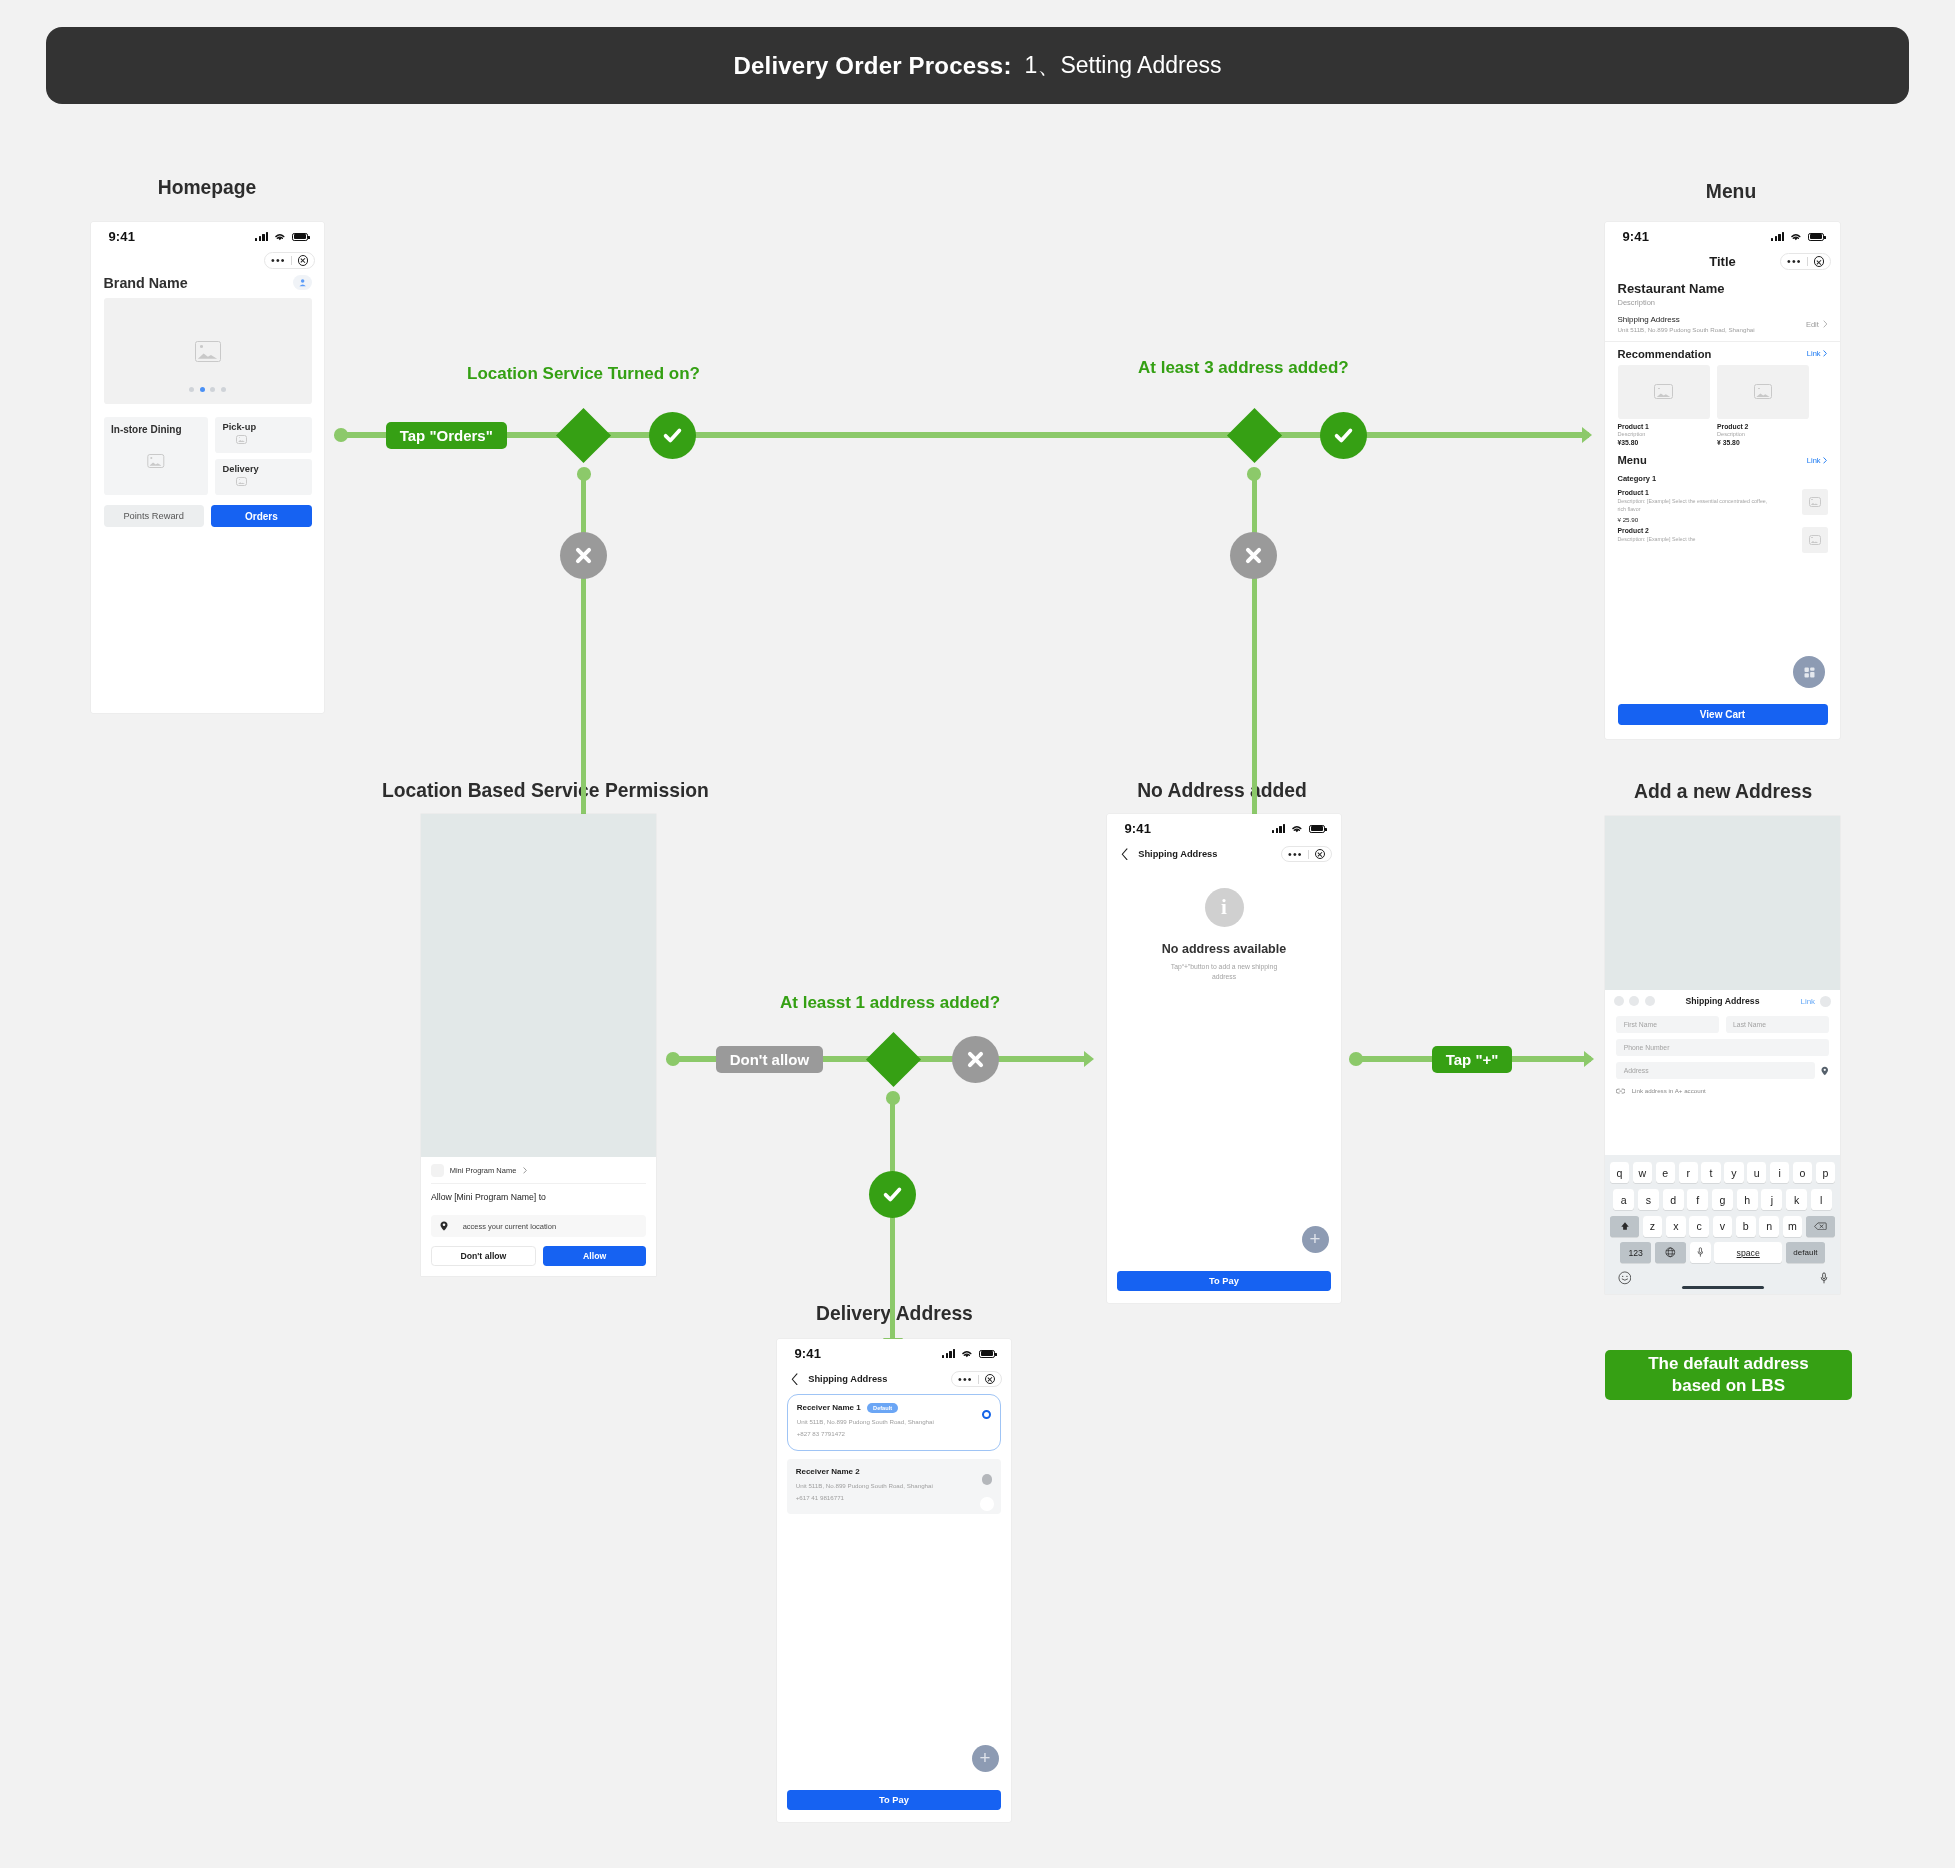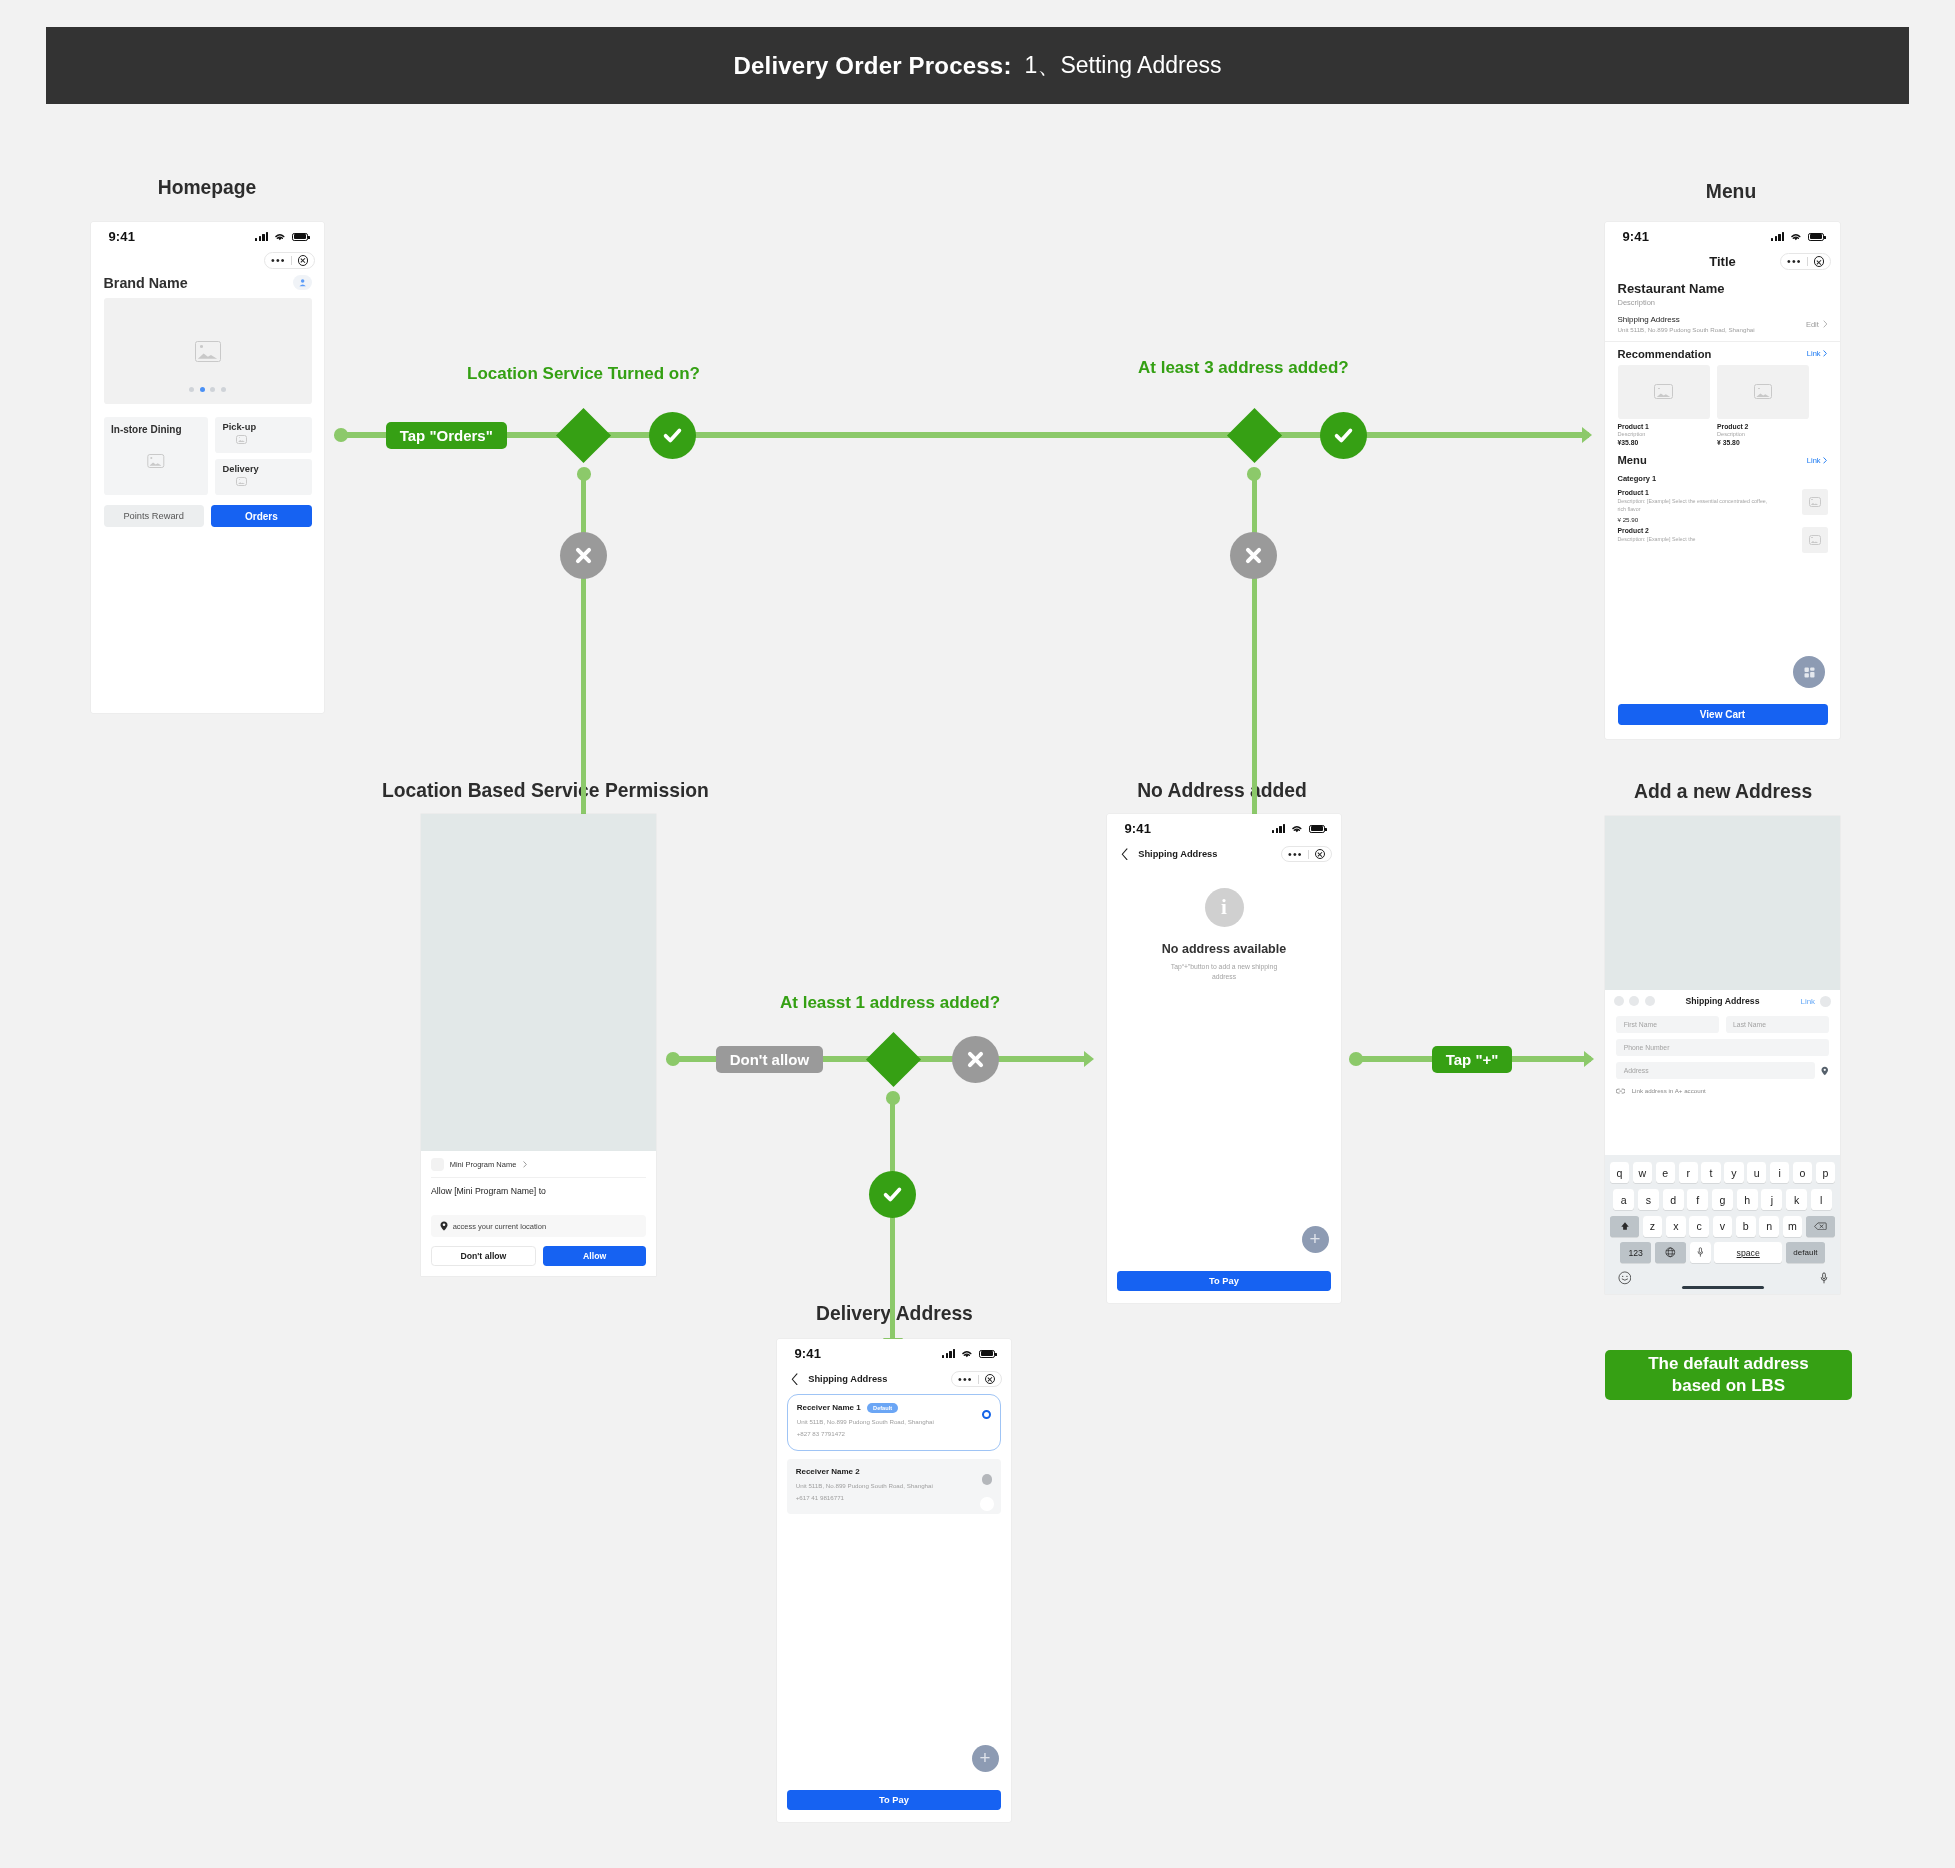--- a/index.html
+++ b/index.html
@@ -7,21 +7,21 @@
     width: 1955px; height: 1868px;
     background: #f2f2f2;
     font-family: "Liberation Sans", sans-serif;
     overflow: hidden;
   }
   #root { position: relative; width: 1955px; height: 1868px; }
 
   
   .banner {
     position: absolute; left: 46px; top: 27px; width: 1863px; height: 77px;
-    background: #333333; border-radius: 0;
+    background: #333333; border-radius: 16px;
     display: flex; align-items: center; justify-content: center;
   }
   .banner-title { color: #ffffff; font-size: 24px; font-weight: 700; letter-spacing: 0.2px; }
   .banner-sub { color: #ffffff; font-size: 23px; font-weight: 400; margin-left: 13px; }
 
   
   .caption {
     position: absolute; font-size: 19.3px; font-weight: 700; color: #2d2d2d;
     text-align: center; white-space: nowrap;
   }
@@ -395,21 +395,21 @@
   <div class="phone" style="left:421px;top:814px;width:235px;height:462px;background:#e2e8e8">
     <div style="position:absolute;left:0;right:0;bottom:0;background:#fff;padding:7.5px 10px 10px 10px">
       <div style="display:flex;align-items:center;gap:6.2px;padding-bottom:6.2px;border-bottom:0.6px solid #f0f0f0">
         <span style="width:12.5px;height:12.5px;border-radius:3.7px;background:#f2f2f2;display:block"></span>
         <span style="font-size:7.5px;color:#333">Mini Program Name</span>
         <svg width="4.4" height="6.8" viewBox="0 0 7 11">
             <path d="M1.3 1.2 L5.4 5.5 L1.3 9.8" stroke="#8a8a8a" stroke-width="1.4" fill="none" stroke-linecap="round" stroke-linejoin="round"></path>
           </svg>
       </div>
       <div style="font-size:8.7px;color:#1c1c1c;margin:8px 0 0 0">Allow [Mini Program Name] to</div>
-      <div style="background:#f7f7f7;border-radius:3.7px;margin-top:19px;padding:6.2px 8.7px;display:flex;align-items:center;gap:5px">
+      <div style="background:#f7f7f7;border-radius:3.7px;margin-top:13px;padding:6.2px 8.7px;display:flex;align-items:center;gap:15px">
         <svg width="8" height="10" viewBox="0 0 13 16">
           <path d="M6.5 0.7 C3.2 0.7 0.8 3.1 0.8 6.2 C0.8 10 6.5 15.3 6.5 15.3 C6.5 15.3 12.2 10 12.2 6.2 C12.2 3.1 9.8 0.7 6.5 0.7 Z" fill="#2b2b2b"></path>
           <circle cx="6.5" cy="6" r="2.1" fill="#fff"></circle>
         </svg>
         <span style="font-size:7.5px;color:#444">access your current location</span>
       </div>
       <div style="display:flex;gap:7.5px;margin-top:8.7px">
         <div style="flex:1;height:20px;border:0.6px solid #e8e8e8;border-radius:3.7px;display:flex;align-items:center;justify-content:center;font-size:8.7px;font-weight:700;color:#1c1c1c">Don't allow</div>
         <div class="btn-blue" style="flex:1;height:20px;font-size:8.7px">Allow</div>
       </div>

